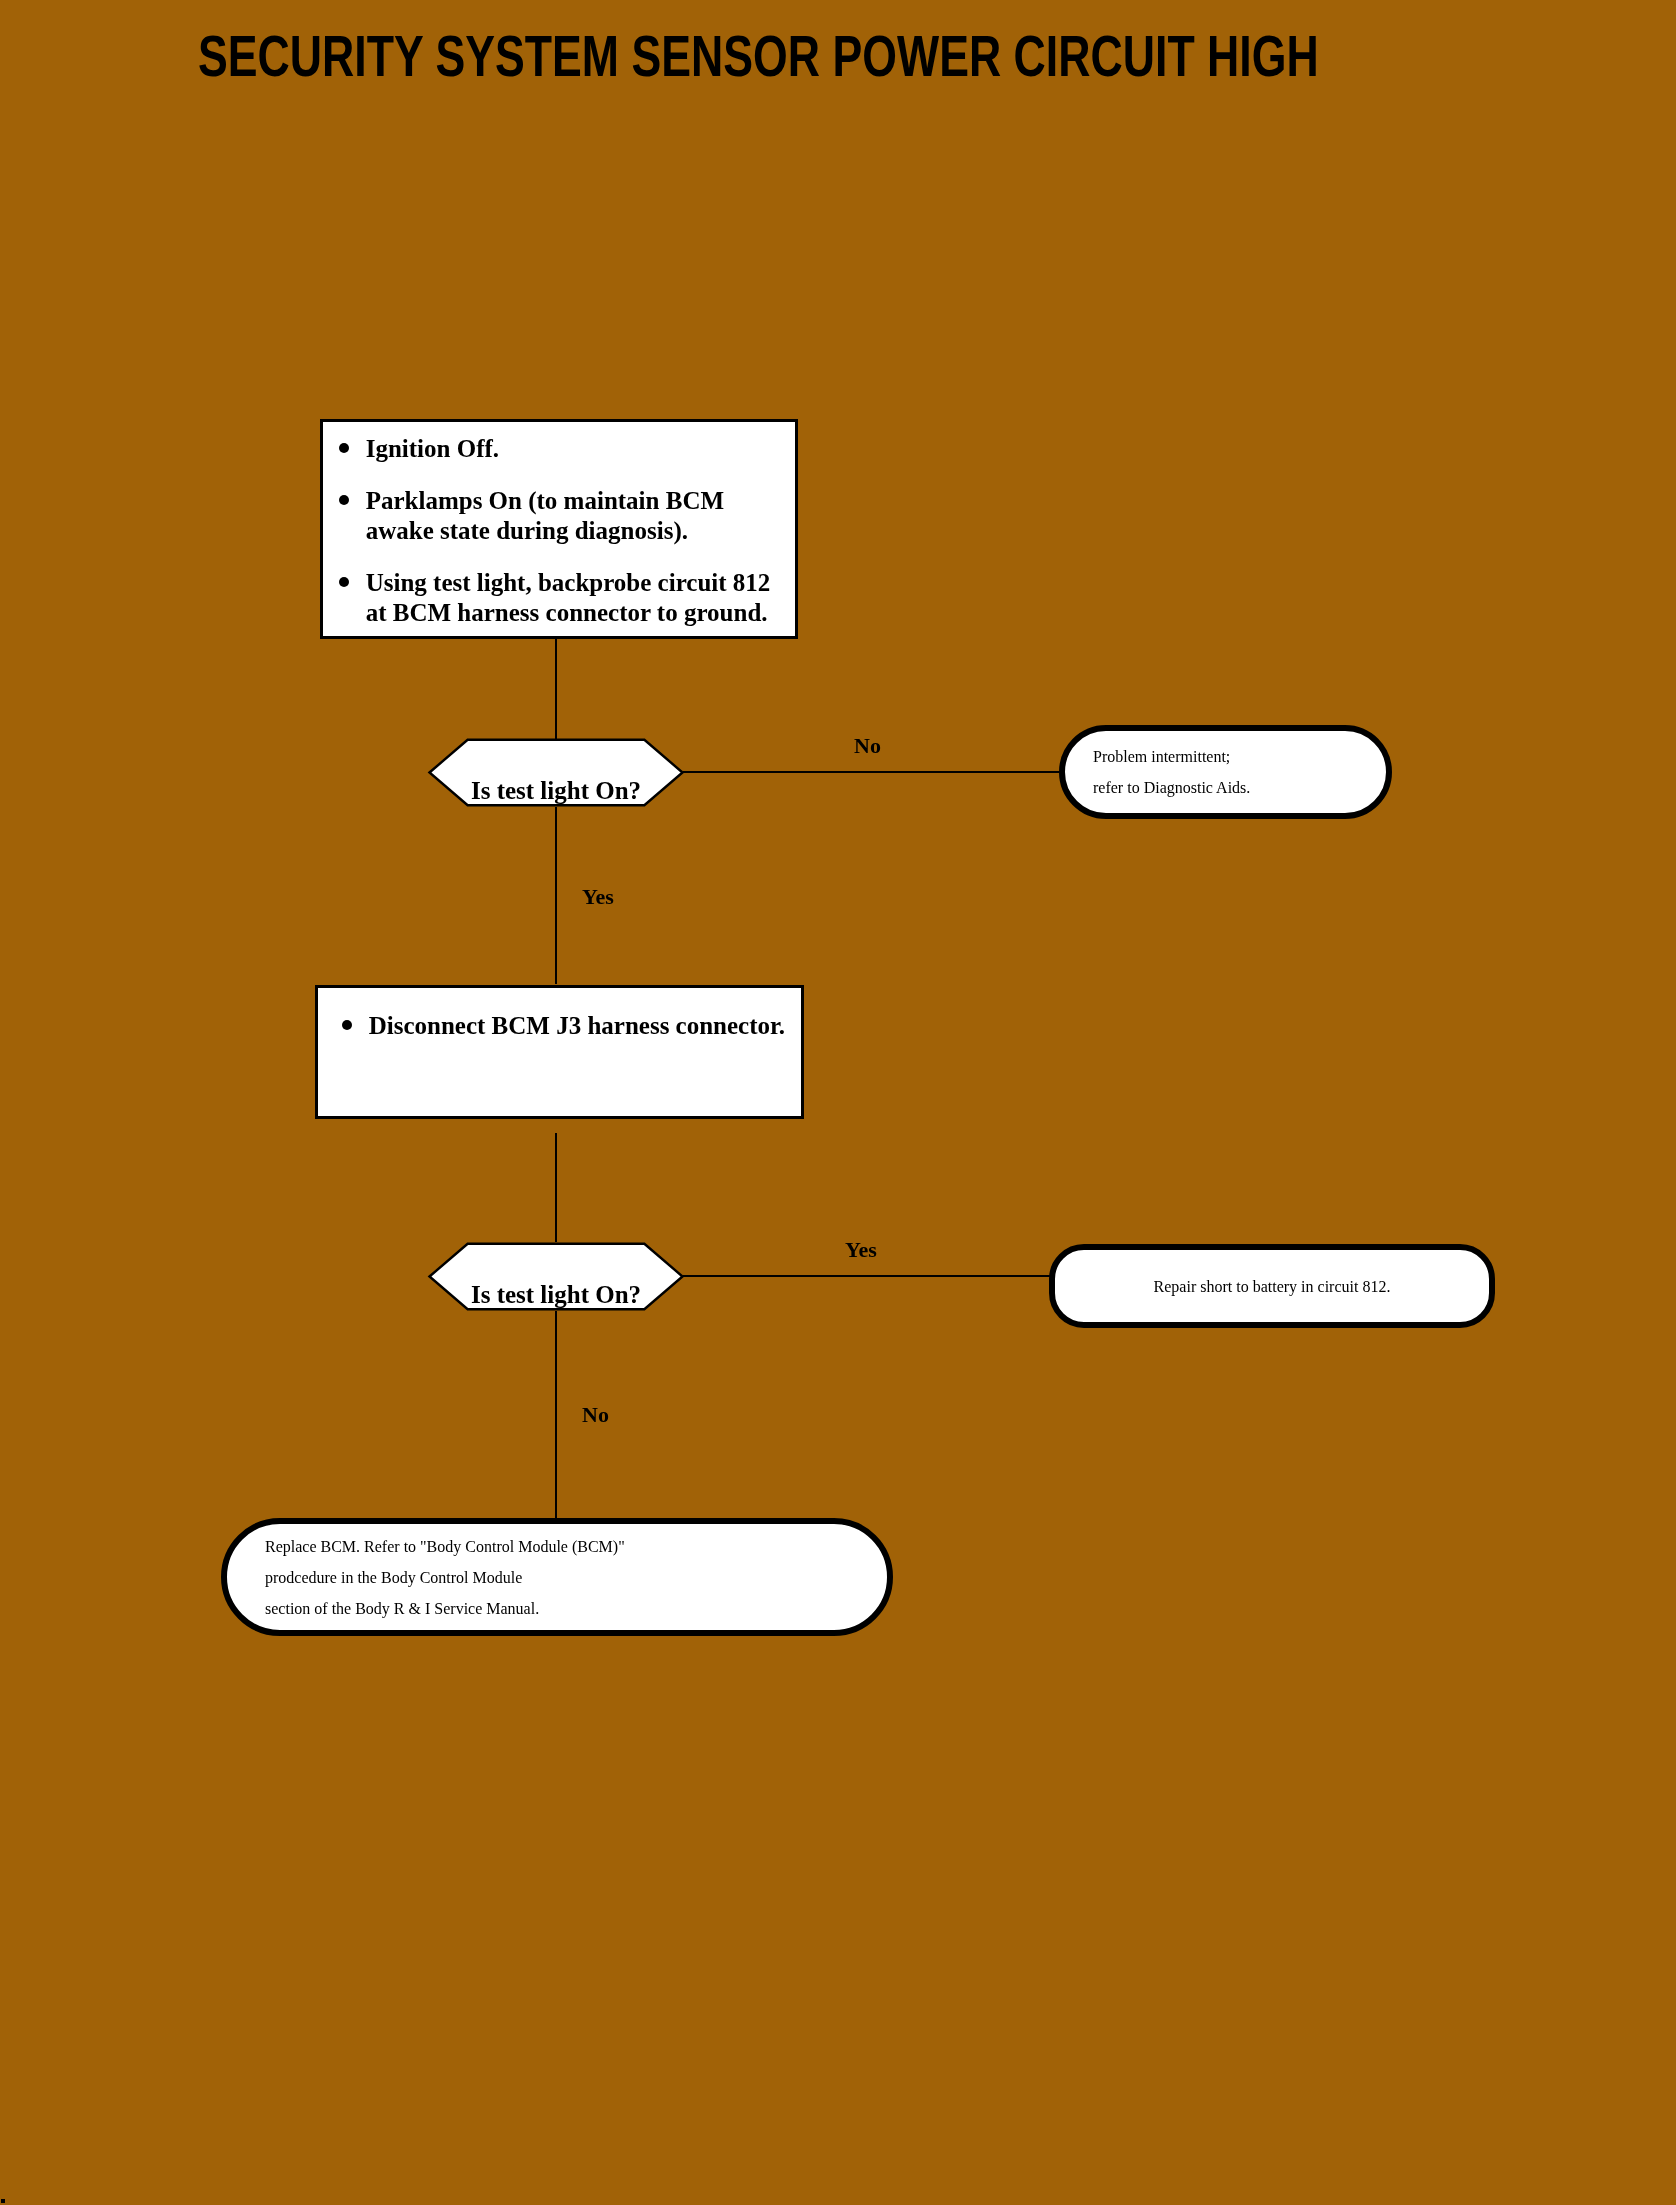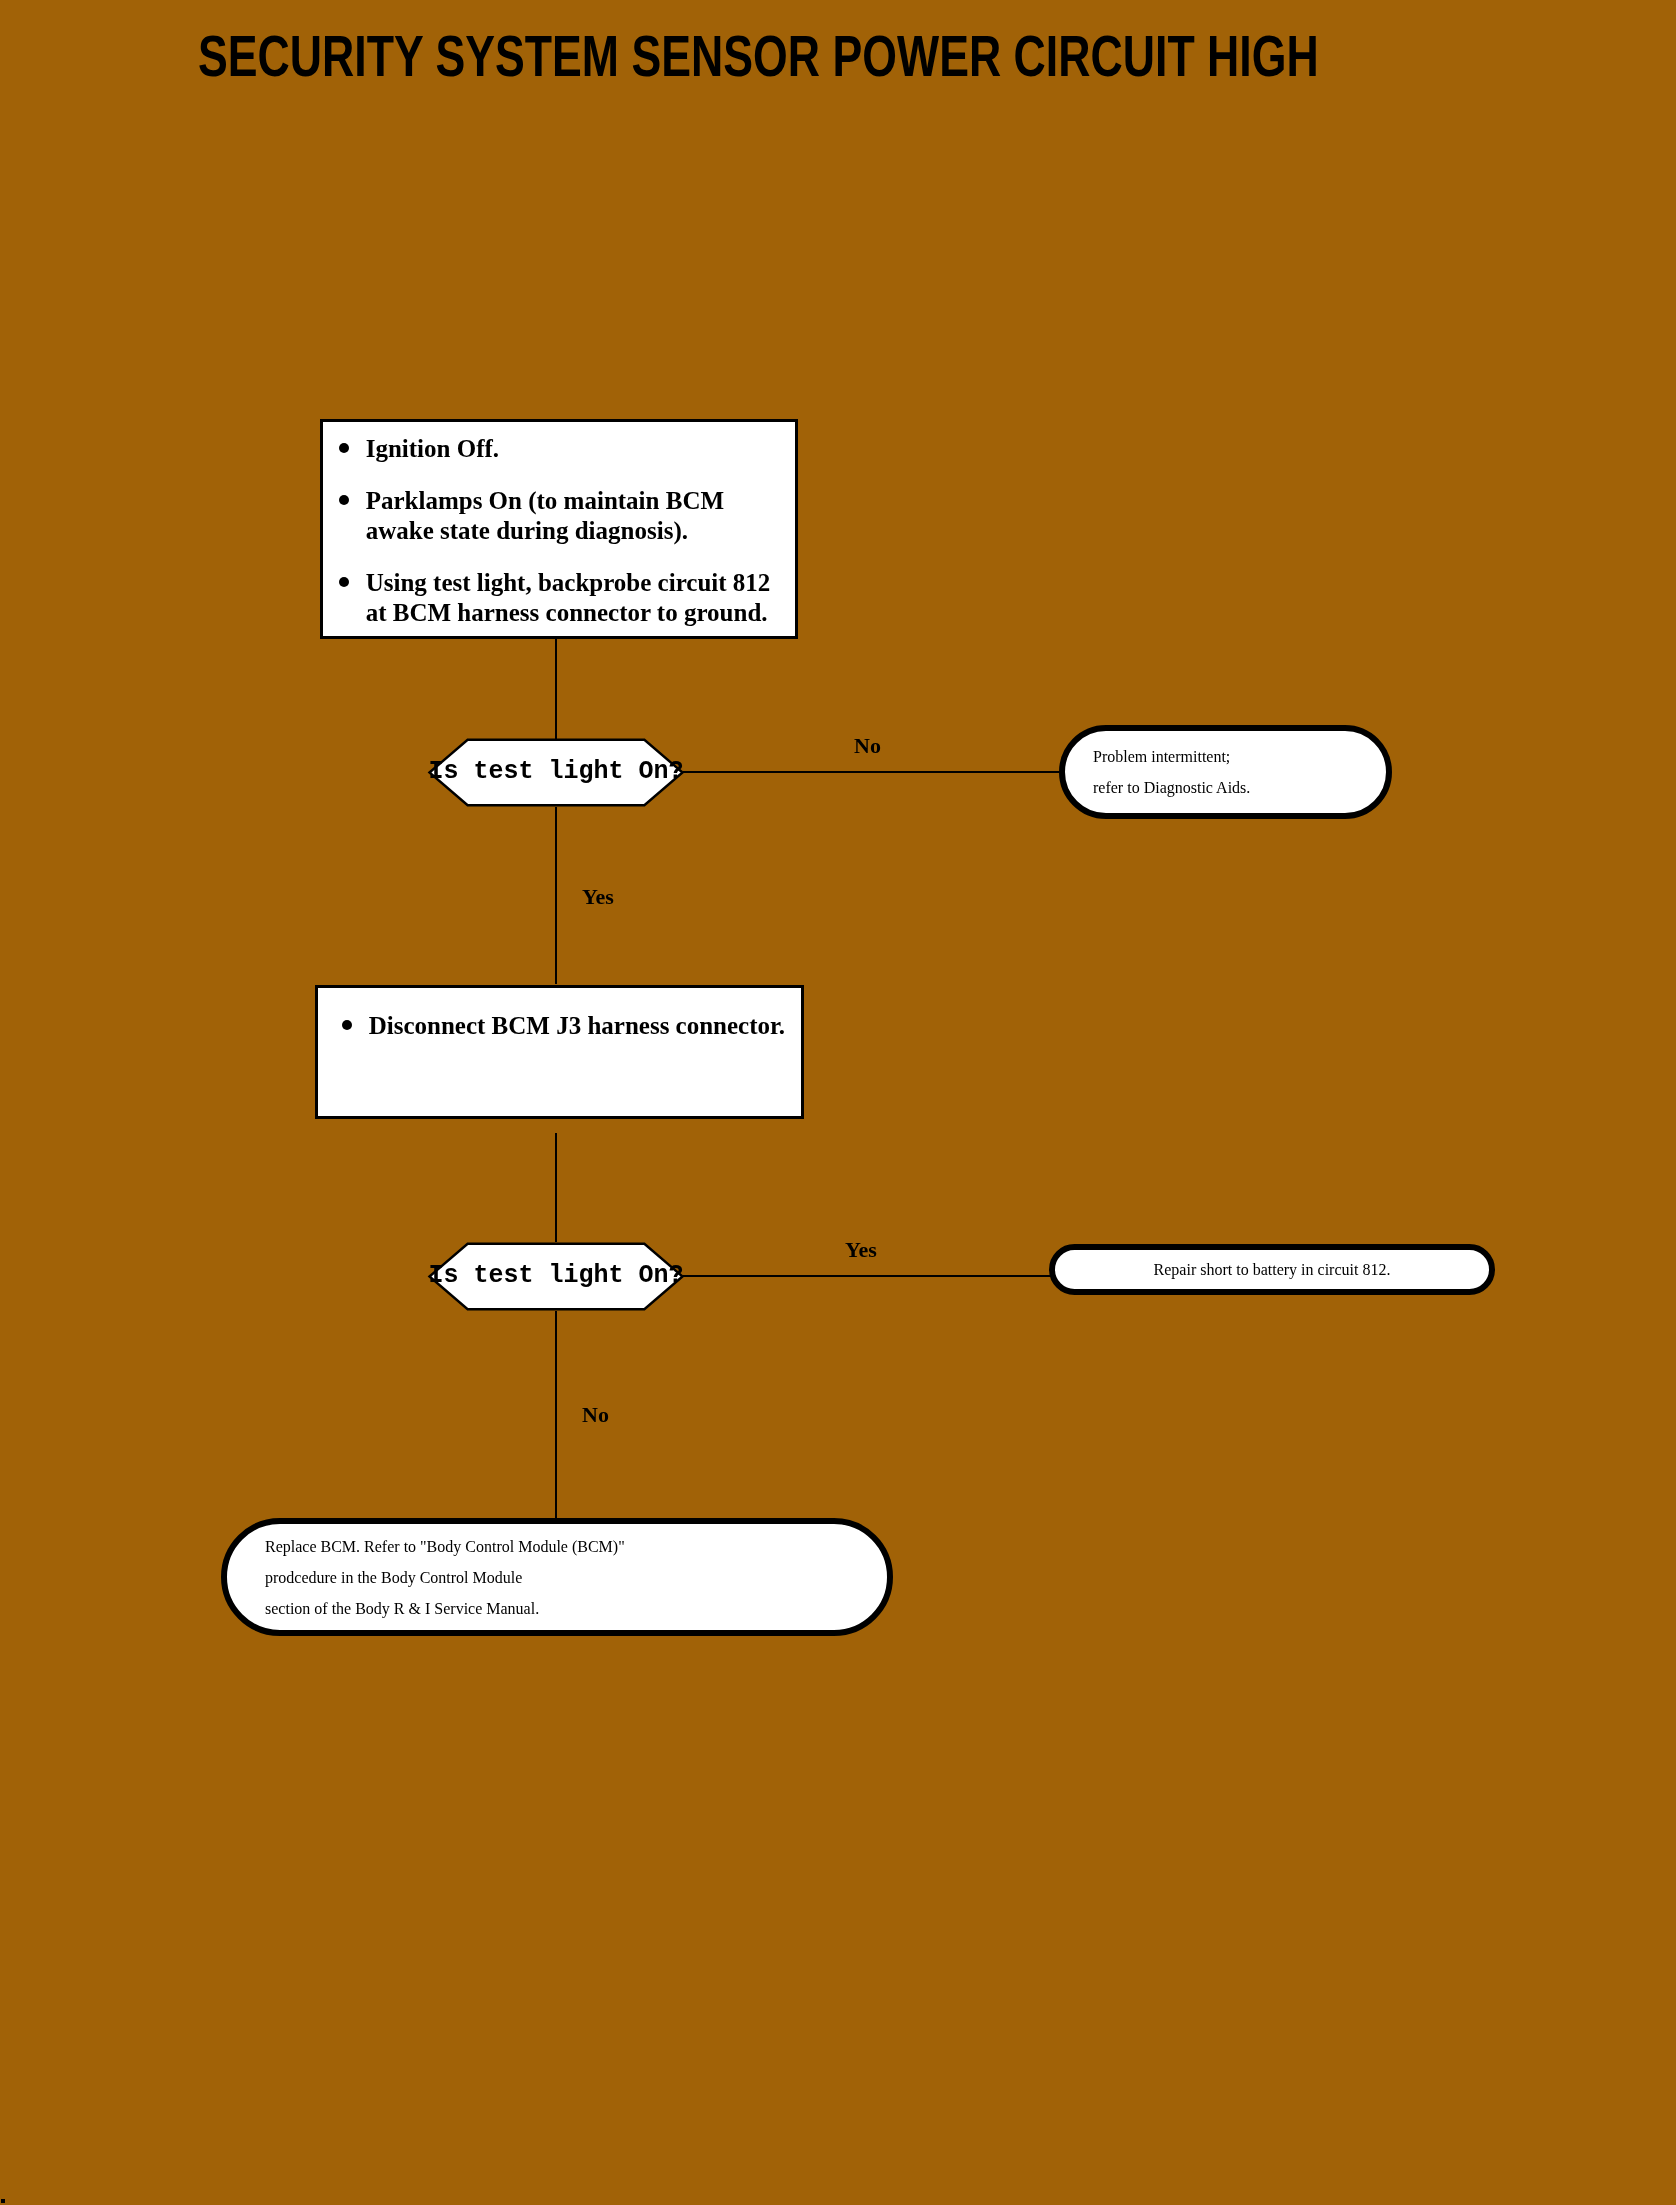--- a/index.html
+++ b/index.html
@@ -51,21 +51,21 @@
     font-weight:bold;
     line-height:30px;
     white-space:pre-line;
   }
 
   
   .hex { position:absolute; }
   .hex svg { position:absolute; left:0; top:0; }
   .hex-label-wrap {
     position:absolute; inset:0;
-    display:flex; align-items:center; justify-content:center;font-family:Liberation Mono, monospace;
+    display:flex; align-items:flex-end; justify-content:center;
   }
   .hex-label {
     font-size:25px;
     font-weight:bold;
     padding-bottom:2.4px;
   }
 
   
   .pill {
     position:absolute;
@@ -163,21 +163,21 @@
       <polygon points="3,57 66,3 358,3 421,57 358,111 66,111" fill="#ffffff" stroke="#000000" stroke-width="4"></polygon>
     </svg>
     <div class="hex-label-wrap">
       <span class="hex-label">Is test light On?</span>
     </div>
   </div>
 
   <div class="line" style="left:683px; top:1275px; width:371px; height:2.4px;"></div>
   <span class="edge-label" style="left:845px; top:1236px;">Yes</span>
 
-  <div class="pill" style="left:1049px; top:1244px; width:446px; height:51px; border-radius:35px; justify-content:center; padding:0 12px;">
+  <div class="pill" style="left:1049px; top:1244px; width:446px; height:84px; border-radius:35px; justify-content:center; padding:0 12px;">
     <span class="pill-text">Repair short to battery in circuit 812.</span>
   </div>
 
   <div class="line" style="left:555px; top:1311px; width:2.4px; height:207px;"></div>
   <span class="edge-label" style="left:582px; top:1401px;">No</span>
 
   <div class="pill" style="left:221px; top:1518px; width:672px; height:118px; border-radius:60px; padding-left:38px;">
     <span class="pill-text">Replace BCM. Refer to "Body Control Module (BCM)"
 prodcedure in the Body Control Module
 section of the Body R &amp; I Service Manual.</span>

